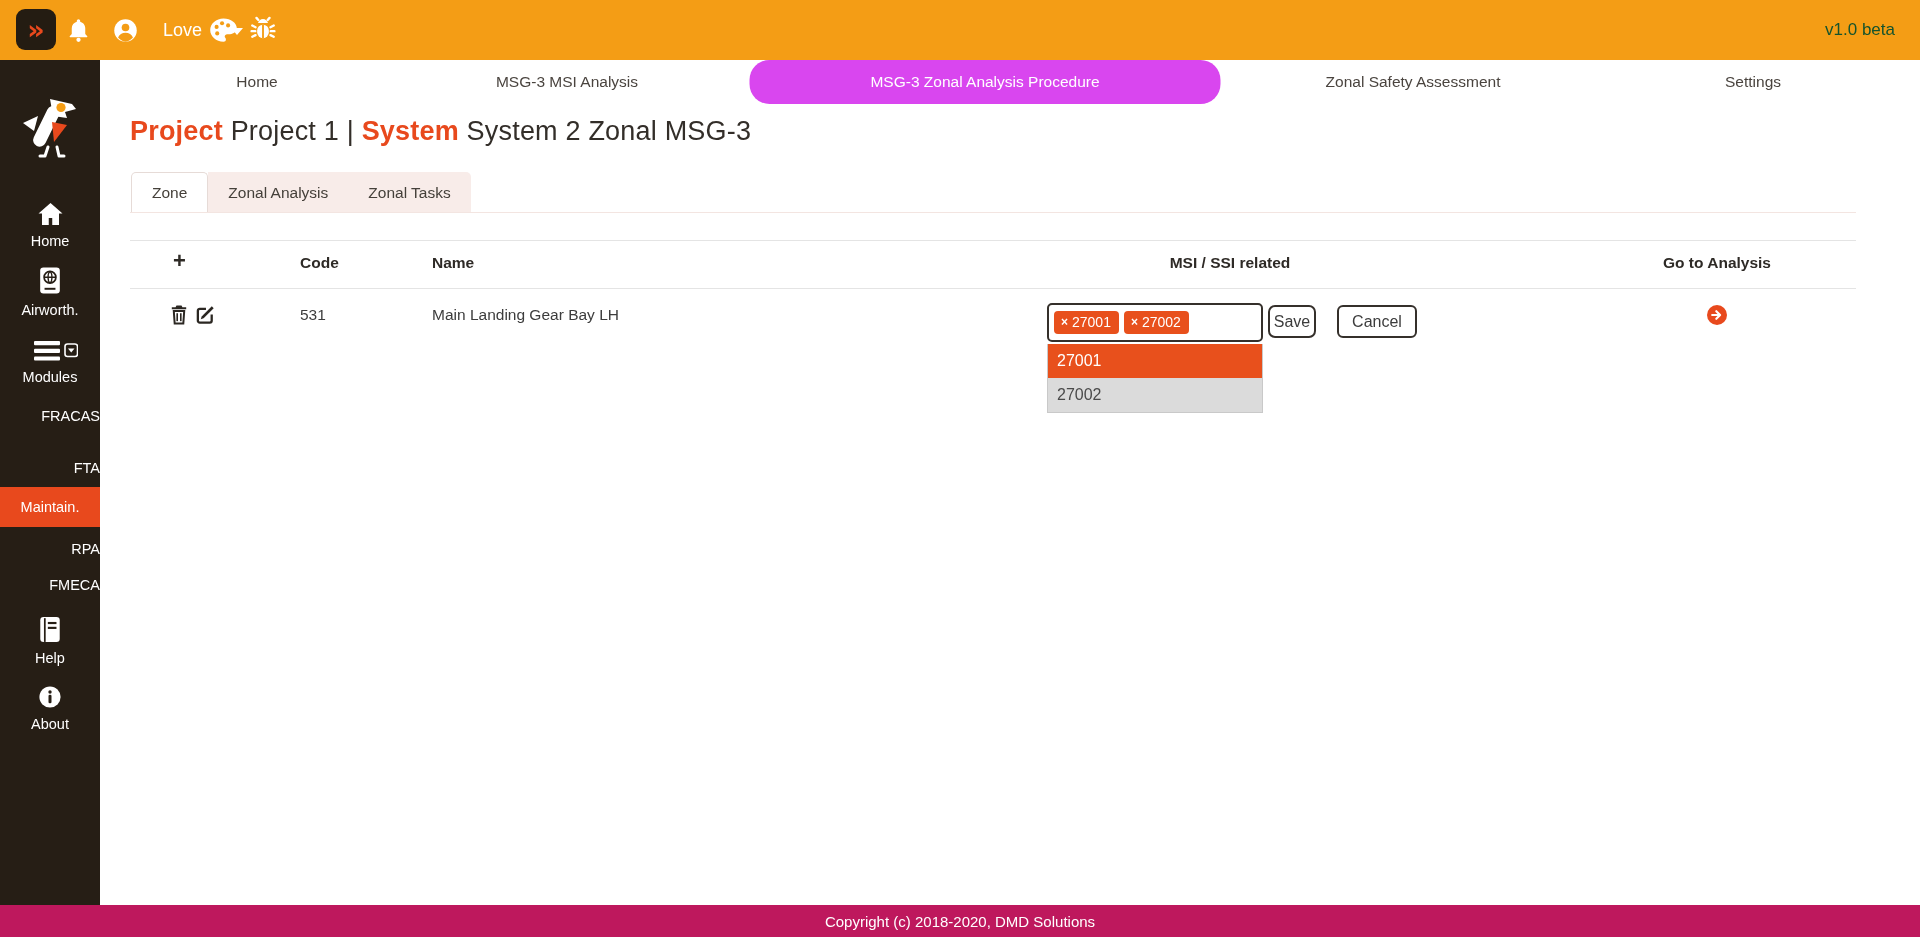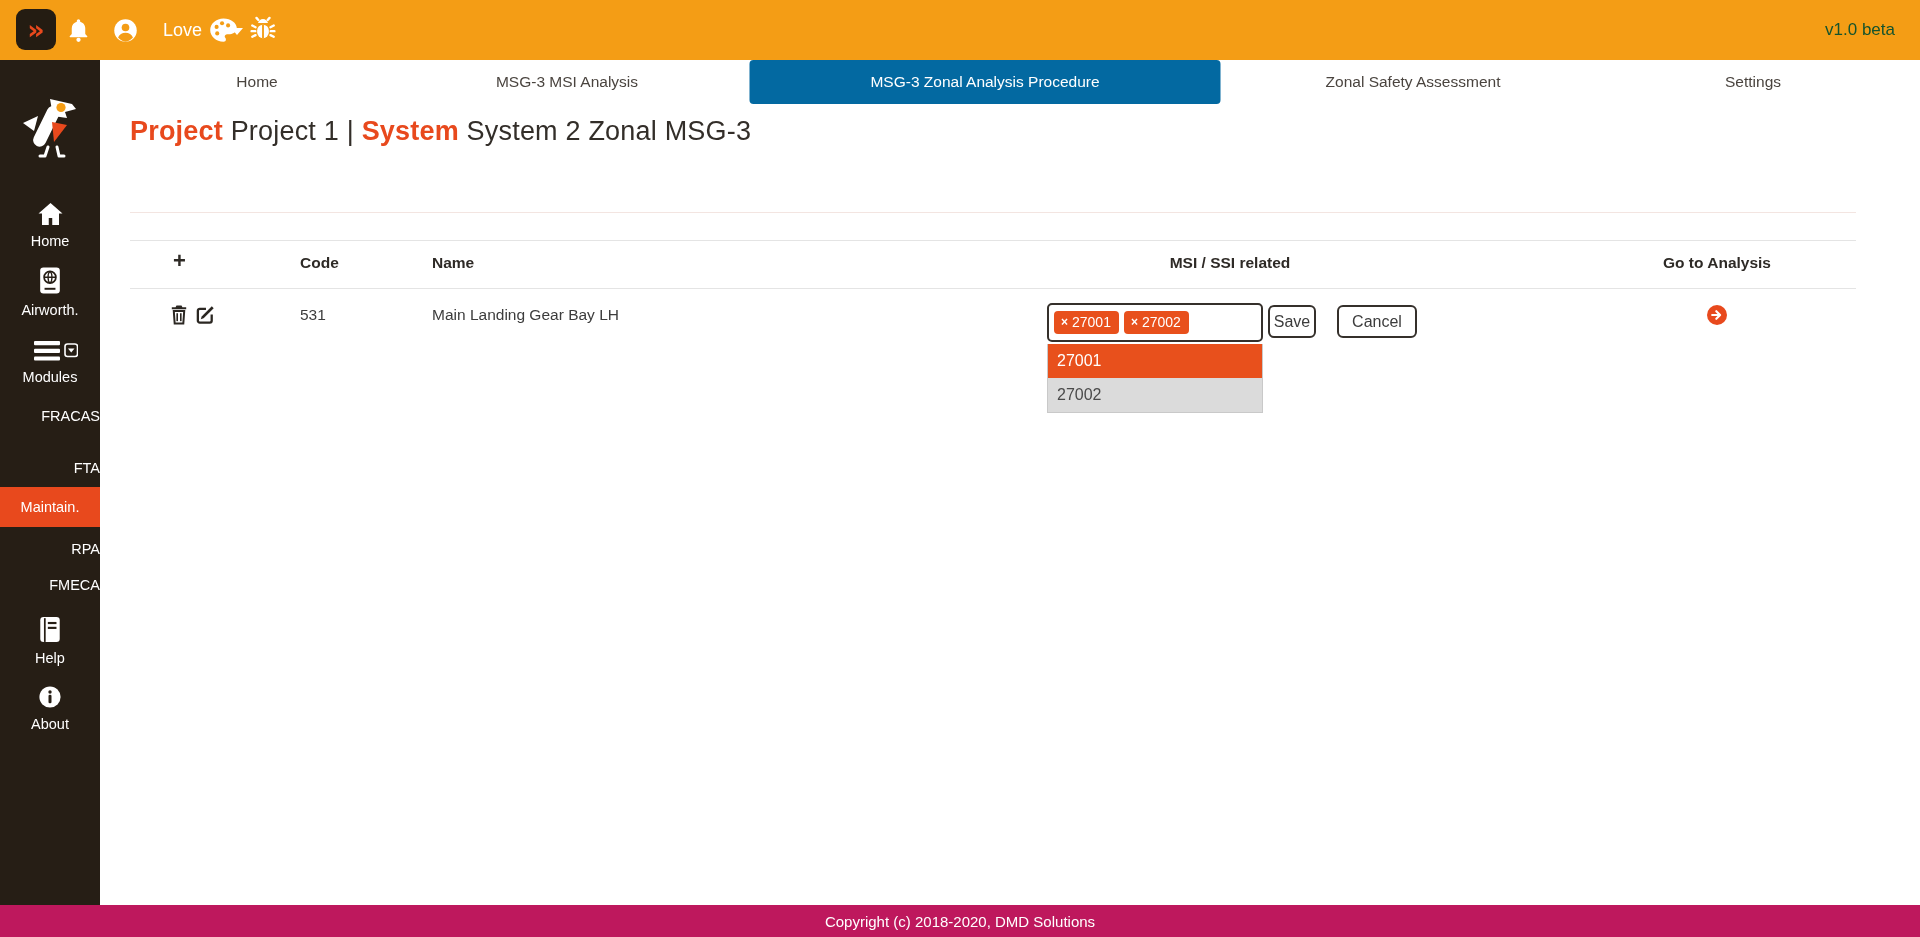--- a/index.html
+++ b/index.html
@@ -26,21 +26,21 @@
   .sb-active { background:#E8491D; height:40px; display:flex; align-items:center; justify-content:center; }
 
   
   .footer { position:absolute; left:0; top:905px; width:1920px; height:32px; background:#be185d; color:#fff; display:flex; align-items:center; justify-content:center; font-size:15px; z-index:25; }
 
   
   .content { position:absolute; left:100px; top:60px; width:1820px; height:845px; background:#fff; }
 
   
   .nav-tab { position:absolute; top:0; height:44px; display:flex; align-items:center; justify-content:center; transform:translateX(-50%); color:#4a443f; font-size:15.5px; cursor:pointer; white-space:nowrap; }
-  .nav-tab.active { background:#0369a1; color:#fff; border-radius:4px; width:471px; }
+  .nav-tab.active { background:#d946ef; color:#fff; border-radius:20px; width:471px; }
 
   
   .page-title { position:absolute; left:30px; top:56px; font-size:27px; font-weight:500; color:#332e29; letter-spacing:.2px; }
   .page-title .accent { color:#E8491D; font-weight:700; }
 
   
   .subtabs { position:absolute; left:31px; top:112px; height:41px; display:flex; }
   .subtab { height:41px; display:flex; align-items:center; padding:0 20px; font-size:15.5px; color:#45403a; background:#F8ECE9; cursor:pointer; }
   .subtab.last { border-radius:0 5px 0 0; }
   .subtab.active { background:#fff; border:1px solid #e6dbd7; border-bottom:none; border-radius:5px 5px 0 0; }
@@ -54,21 +54,21 @@
   .add-btn { top:188px; font-size:22px; font-weight:600; cursor:pointer; }
   .cell { position:absolute; top:246px; font-size:15.5px; color:#3c3c3c; white-space:nowrap; }
   .row-icon { position:absolute; top:244px; cursor:pointer; }
 
   
   .multiselect { position:absolute; left:947px; top:243px; width:216px; height:39px; background:#fff; border:2px solid #35302b; border-radius:5px; display:flex; align-items:center; padding:0 5px; gap:5px; cursor:text; }
   .tag { background:#E8501C; color:#fff; border-radius:4px; font-size:14px; padding:3px 8px 4px 7px; display:flex; align-items:center; gap:4px; cursor:pointer; }
   .tag .tag-x { font-size:12px; font-weight:bold; cursor:pointer; }
 
   .btn { position:absolute; top:245px; height:33px; background:#fff; border:2px solid #35302b; border-radius:6px; font-size:16px; color:#3c3c3c; cursor:pointer; font-family:"Liberation Sans", sans-serif; }
-  .btn-save { left:1168px; width:48px; }
+  .btn-save { left:1168px; width:48px;border-radius:7px; }
   .btn-cancel { left:1237px; width:80px; }
 
   .goto-arrow { position:absolute; left:1607px; top:245px; width:20px; height:20px; cursor:pointer; }
 
   
   .dropdown { position:absolute; left:947px; top:284px; width:216px; border:1px solid #c9c9c9; border-top:none; cursor:pointer; z-index:10; }
   .option { height:34px; line-height:34px; padding-left:9px; font-size:16px; }
   .option.highlighted { background:#E8501C; color:#fff; }
   .option.plain { background:#DBDBDB; color:#4a4a4a; }
 </style>
@@ -227,20 +227,31 @@
   </div>
 
   <div class="page-title">
     <span class="accent">Project</span>
     <span>Project 1</span>
     <span>|</span>
     <span class="accent">System</span>
     <span>System 2 Zonal MSG-3</span>
   </div>
 
+  <div class="subtabs">
+    <div class="subtab active">
+      <span>Zone</span>
+    </div>
+    <div class="subtab">
+      <span>Zonal Analysis</span>
+    </div>
+    <div class="subtab last">
+      <span>Zonal Tasks</span>
+    </div>
+  </div>
   <div class="subtab-line"></div>
 
   <div class="table-top-line"></div>
   <div class="thead-line"></div>
 
   <div class="th add-btn" style="left:73px">
     <span>+</span>
   </div>
   <div class="th" style="left:200px">Code</div>
   <div class="th" style="left:332px">Name</div>

